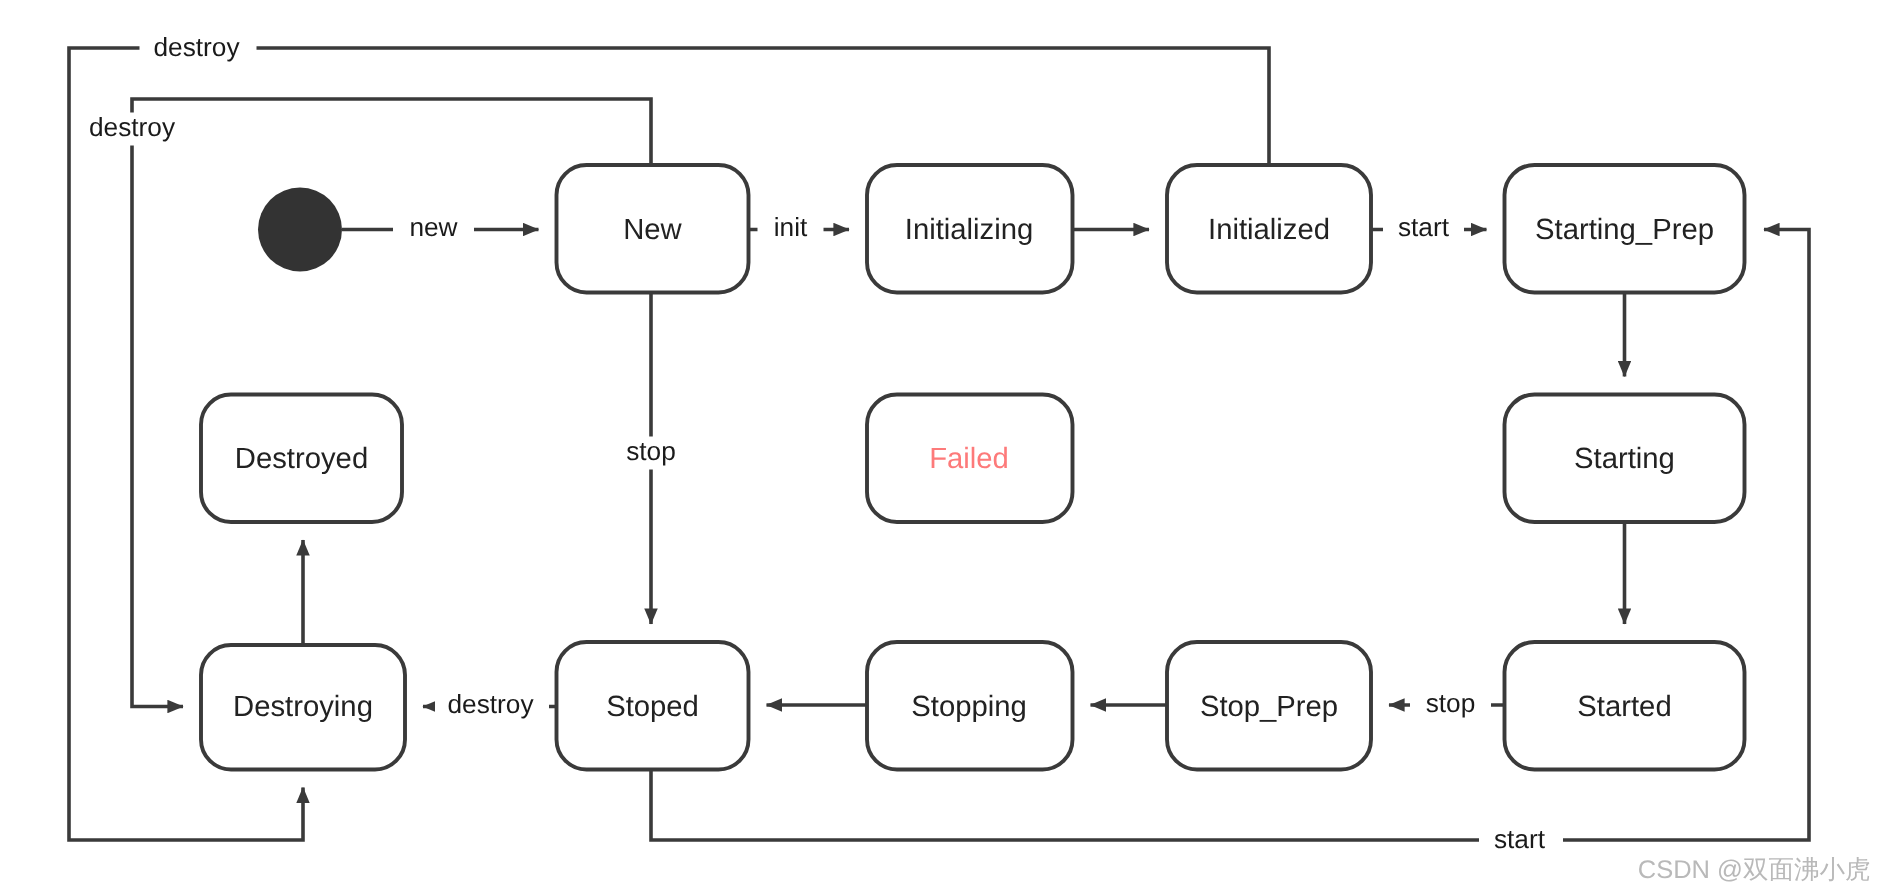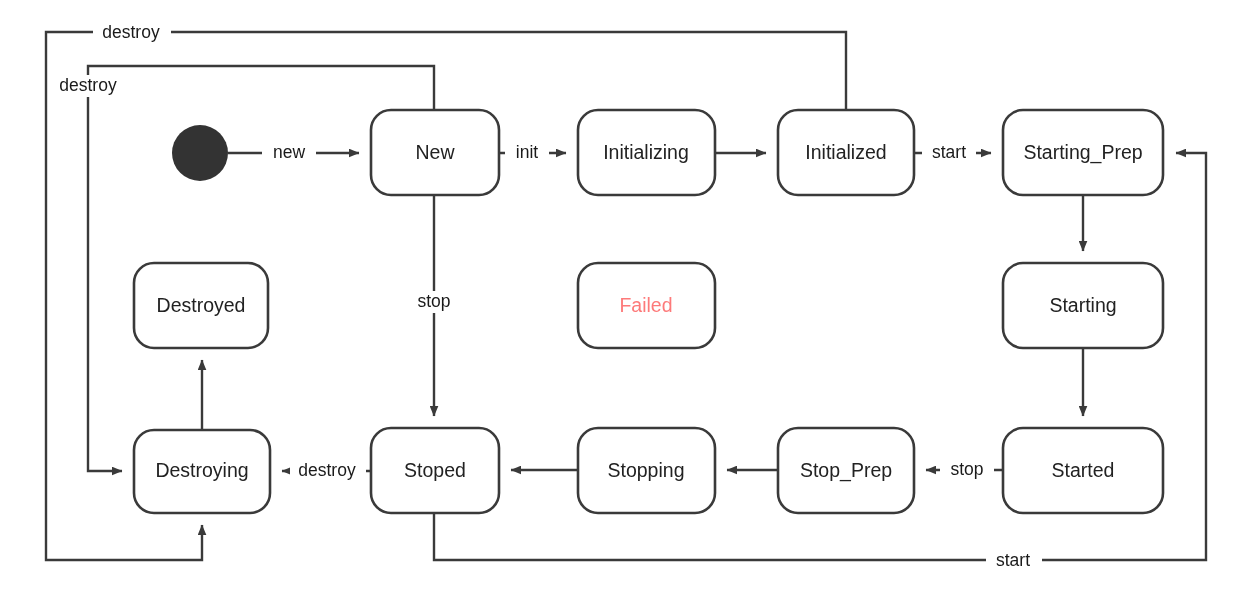--- a/index.html
+++ b/index.html
@@ -224,13 +224,14 @@
       <rect class="state-box" x="778" y="428" width="136" height="85" rx="20" ry="20"></rect>
       <text class="state-label" x="846" y="472">Stop_Prep</text>
     </g>
 
     <g>
       <rect class="state-box" x="1003" y="428" width="160" height="85" rx="20" ry="20"></rect>
       <text class="state-label" x="1083" y="472">Started</text>
     </g>
   </svg>
 
+  <div class="watermark">CSDN @双面沸小虎</div>
 </div>
 
 </body></html>

